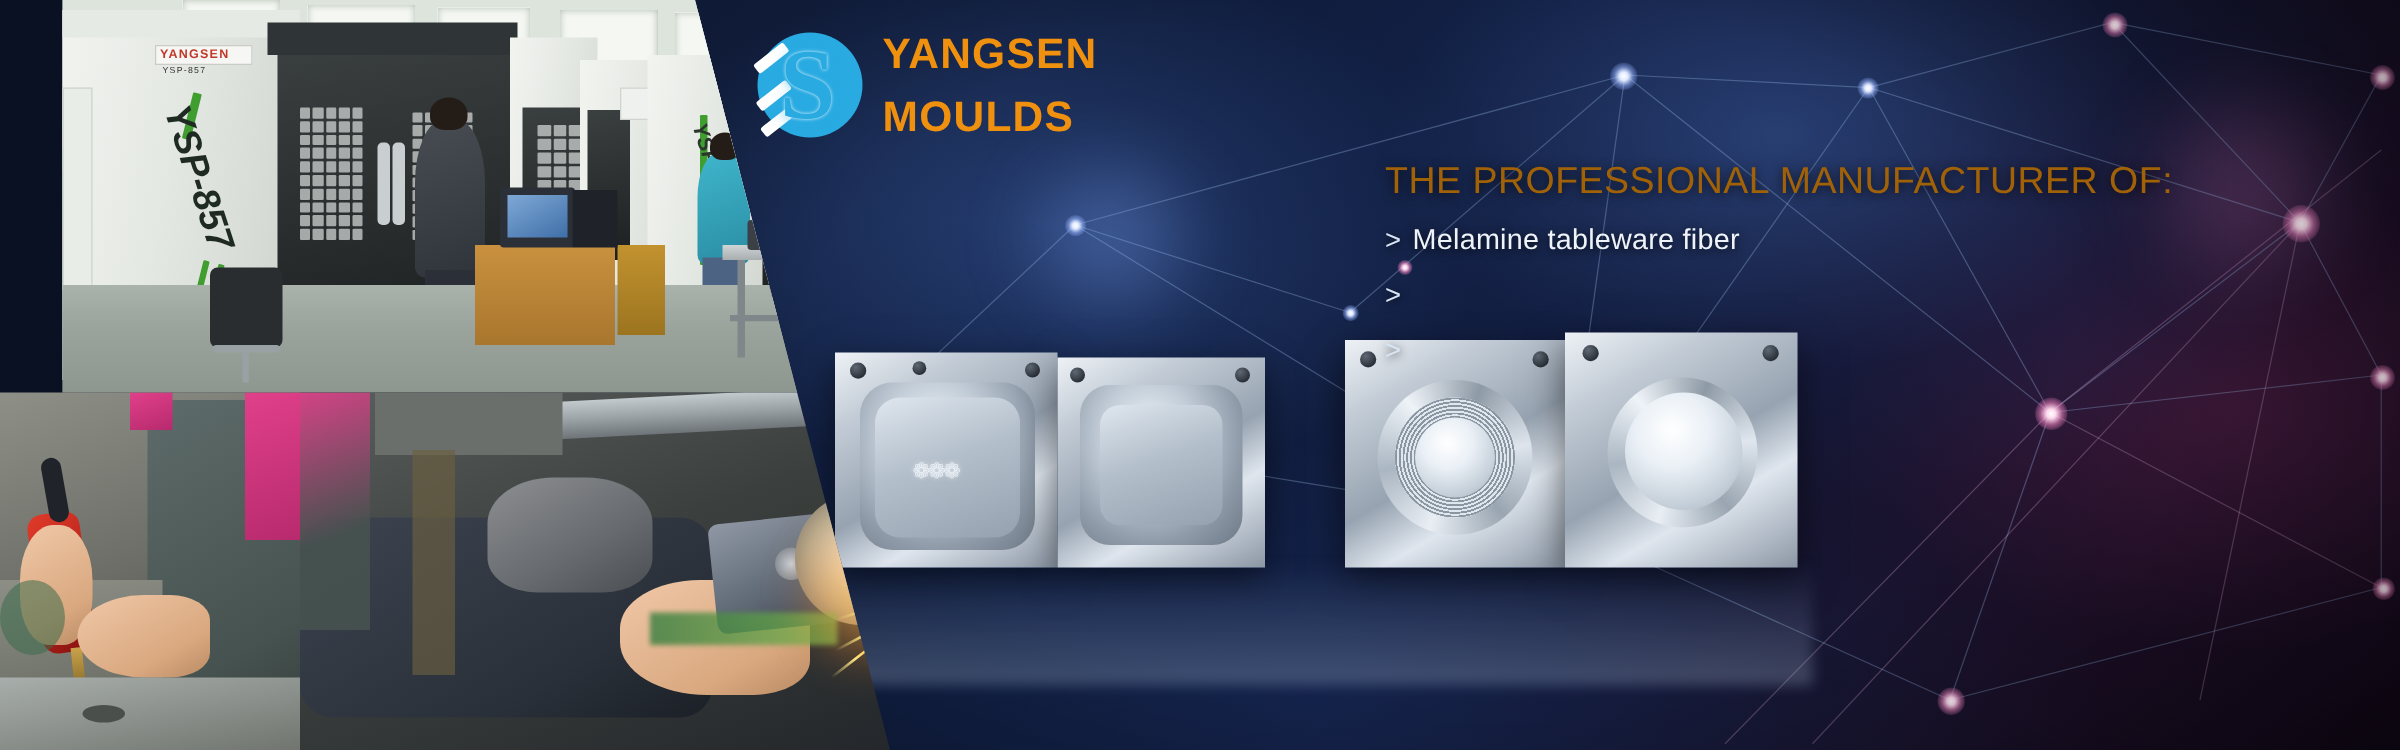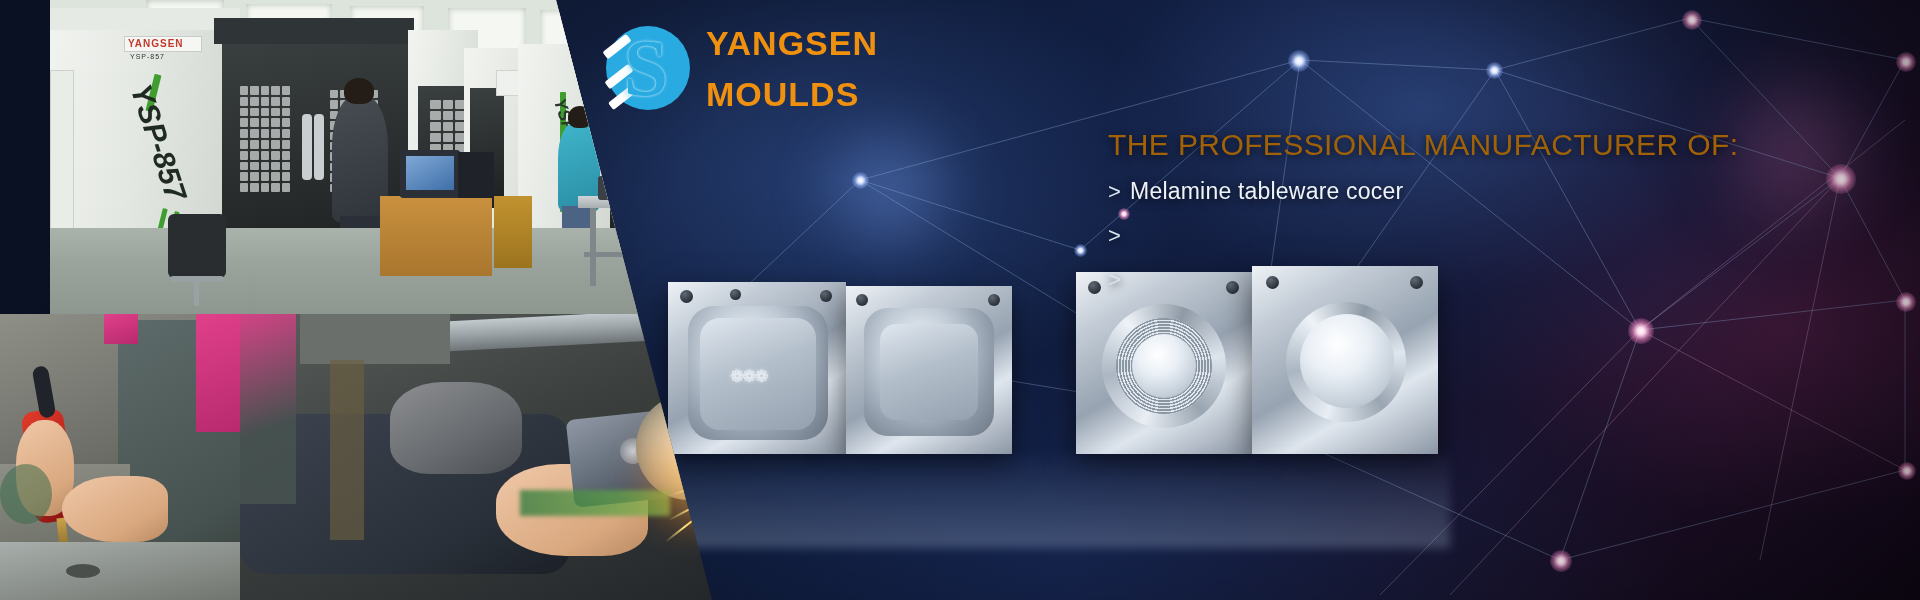--- a/index.html
+++ b/index.html
@@ -523,21 +523,21 @@
       <span class="logo-en">YANGSEN</span>
       <span class="logo-en2">MOULDS</span>
     </div>
   </div>
 
   <div class="copy">
     <h1 class="headline">THE PROFESSIONAL MANUFACTURER OF:</h1>
 
     <div class="bullet">
       <span class="chev">&gt;</span>
-      <span>Melamine tableware cocer</span>
+      <span>Melamine tableware fiber</span>
     </div>
     <div class="bullet">
       <span class="chev">&gt;</span>
     </div>
     <div class="bullet">
       <span class="chev">&gt;</span>
     </div>
   </div>
 
 </div>

